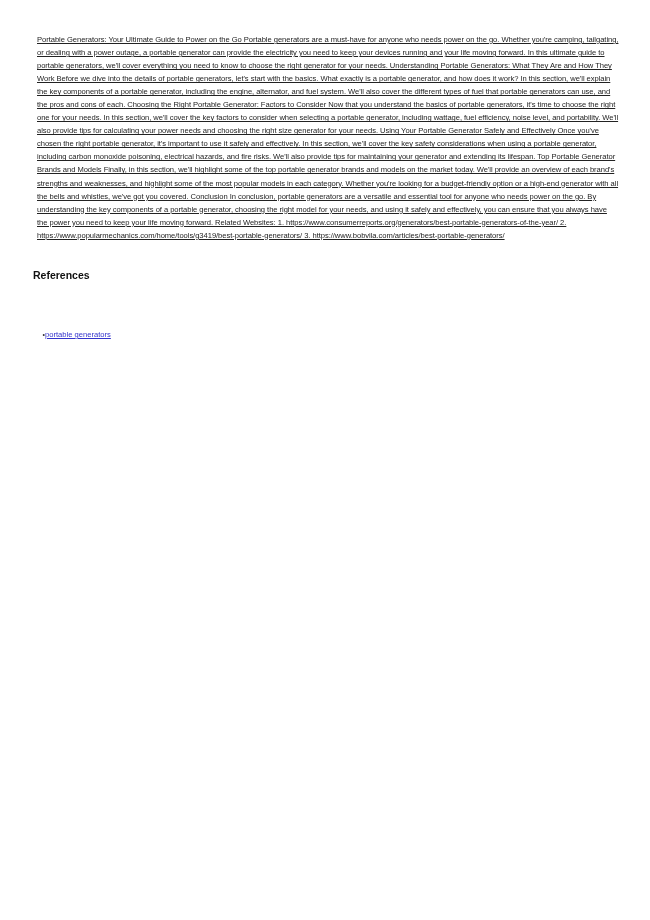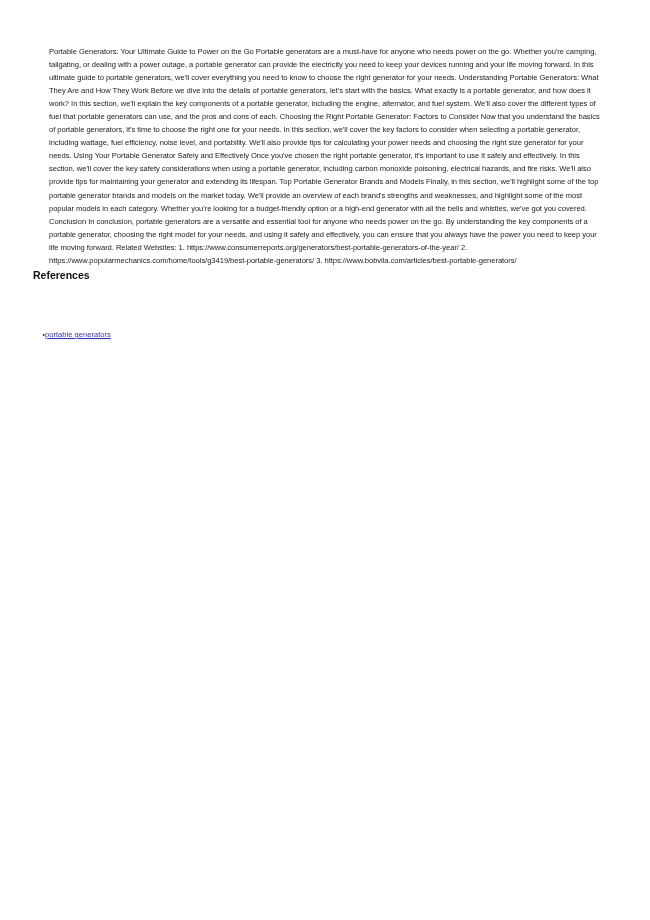--- a/index.html
+++ b/index.html
@@ -1,18 +1,18 @@
 <!DOCTYPE html>
 <html><head>
   <meta charset="utf-8">
   <style>
     html, body { margin: 0; padding: 0; background: #ffffff; }
     body { width: 650px; height: 920px; position: relative; overflow: hidden; font-family: "Liberation Sans", sans-serif; color: #1a1a1a; }
     .page { position: absolute; left: 33px; top: 29px; width: 590px; }
-    .body-text { font-size: 7.6px; line-height: 13.05px; letter-spacing: -0.05px; margin: 16px; color: #222; text-align: left; }
+    .body-text { font-size: 7.6px; line-height: 13.05px; letter-spacing: -0.05px; margin: 4px; color: #222; text-align: left; text-decoration: underline; }
     .refs-heading { position: absolute; left: 33px; top: 269px; font-size: 10.5px; font-weight: bold; margin: 0; color: #111; }
     .refs-list { position: absolute; left: 33px; top: 330px; margin: 0; padding: 0; list-style: none; font-size: 7.6px; }
     .refs-list li { display: flex; align-items: center; text-align: right; }
     .bullet { width: 12px; color: #333; font-size: 7px; }
     .ref-link { color: #3333cc; text-decoration: underline; }
   </style>
 </head>
 <body>
 
 <div class="page">

